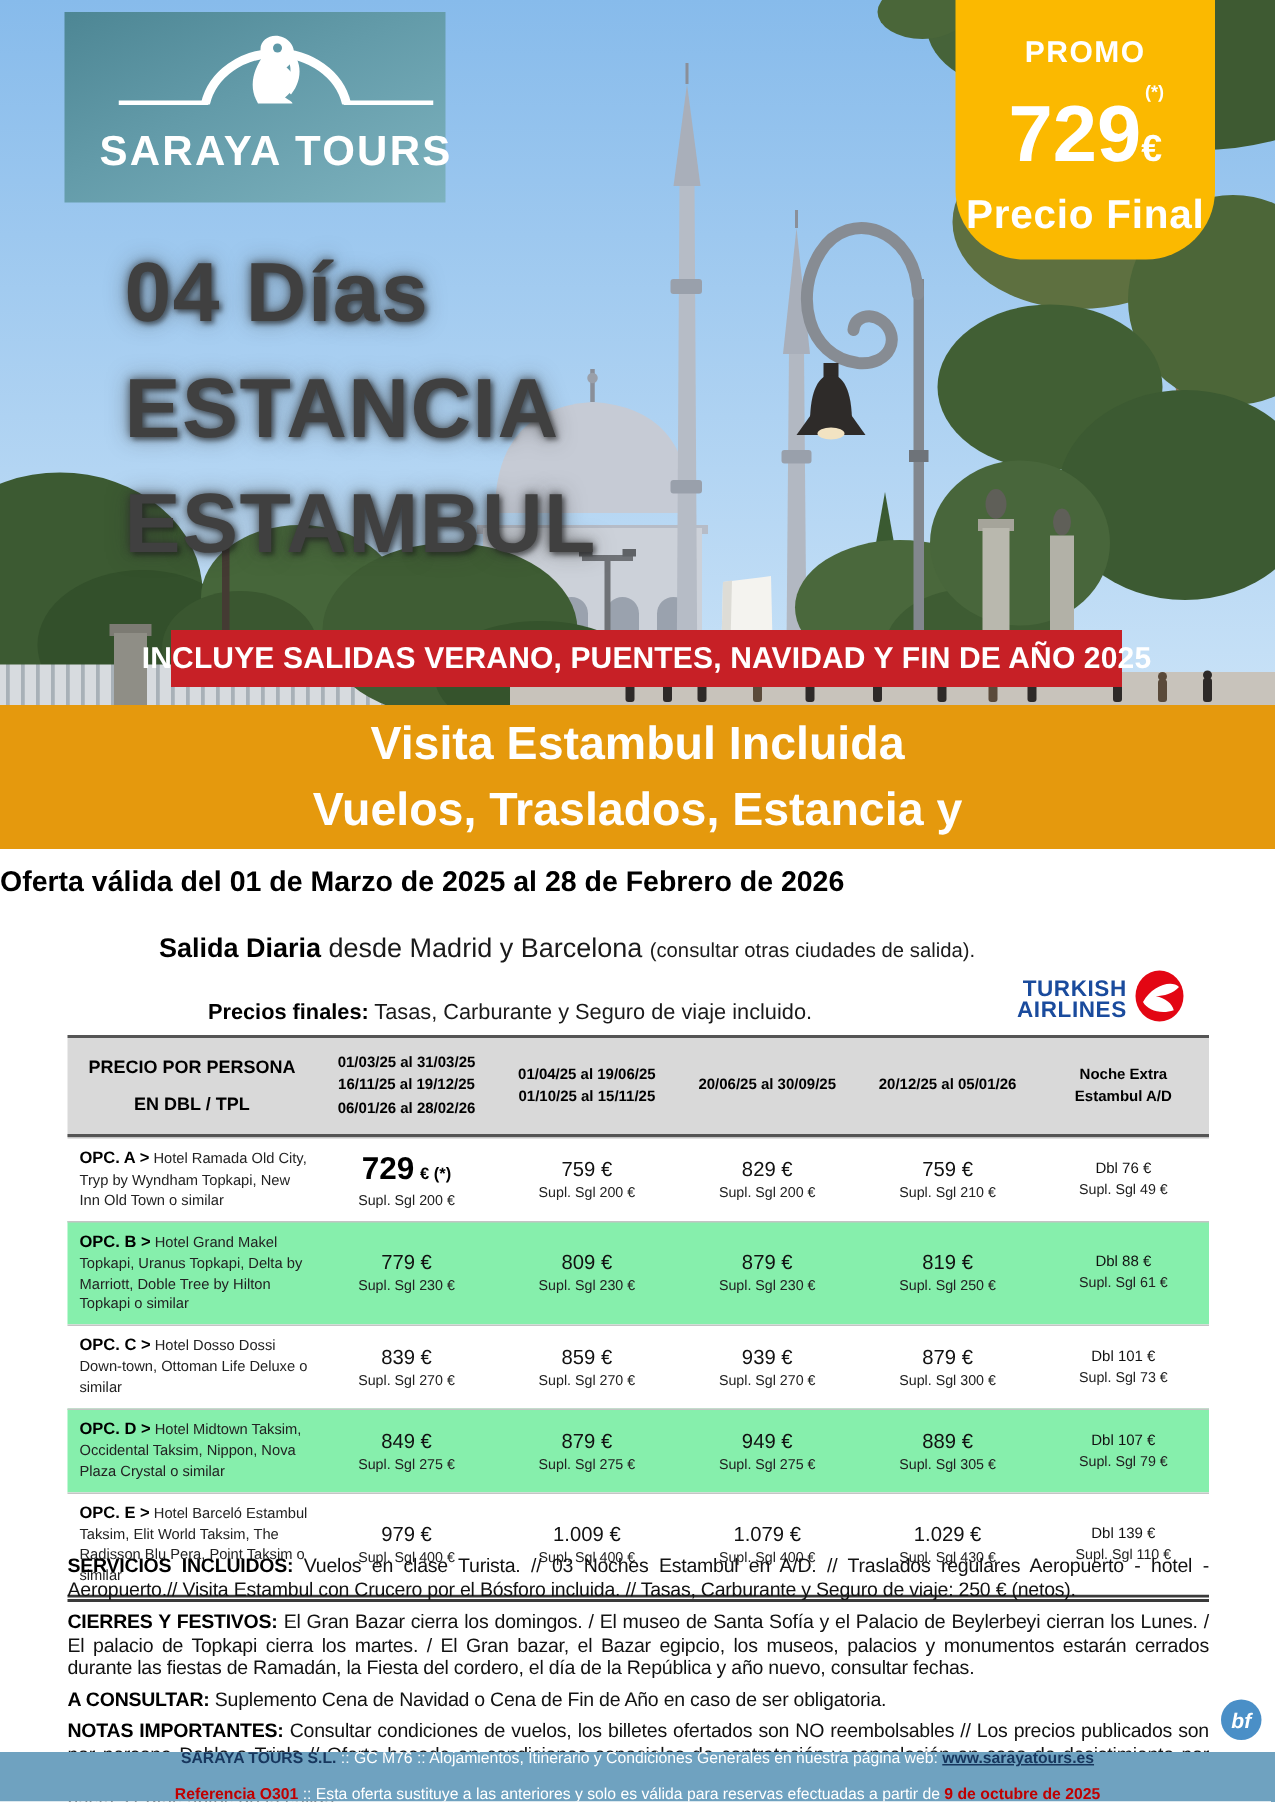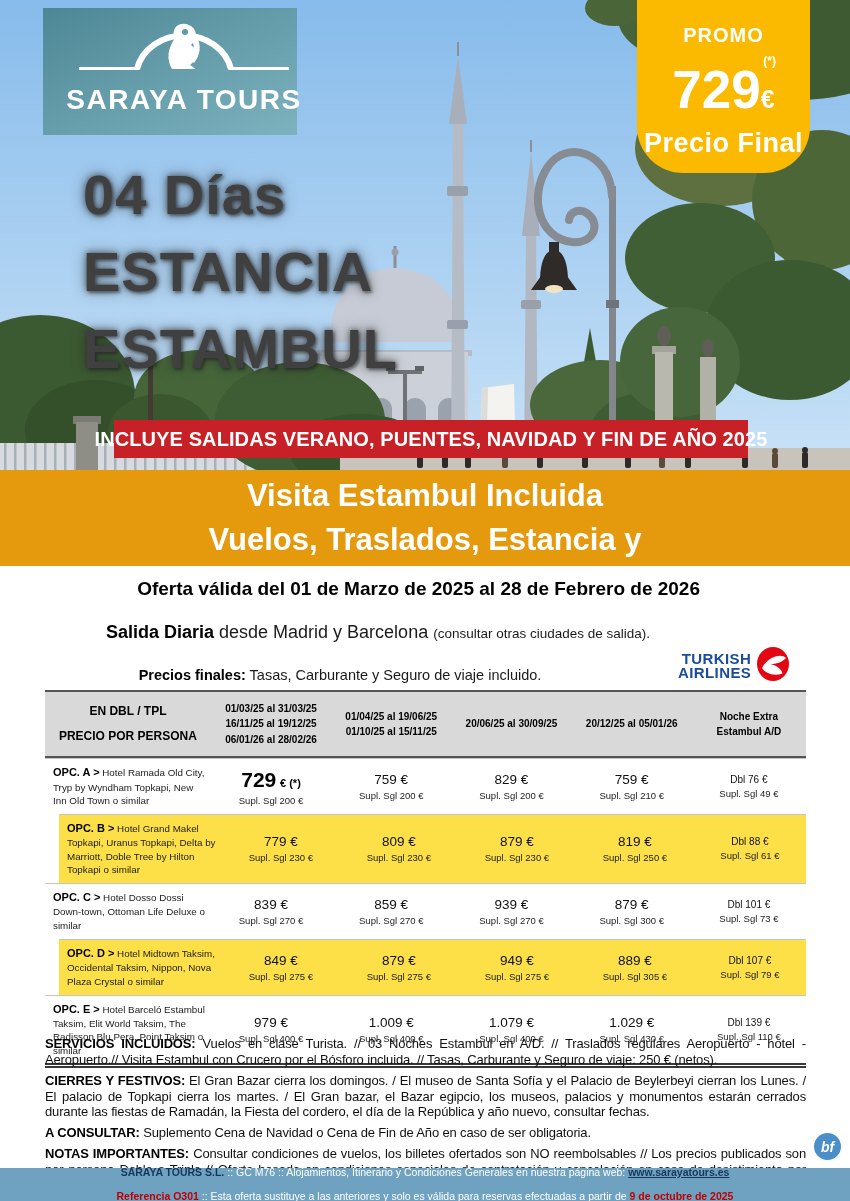--- a/index.html
+++ b/index.html
@@ -33,42 +33,42 @@
 
   
   .red-banner{position:absolute;left:114px;top:420px;width:634px;height:38px;background:#C72026;
     color:#fff;font-weight:bold;font-size:20px;display:flex;align-items:center;justify-content:center;
     white-space:nowrap;letter-spacing:.1px;}
   .orange-banner{position:absolute;left:0;top:470px;width:850px;height:96px;background:#E5990D;
     color:#fff;font-weight:bold;text-align:center;font-size:31px;line-height:44px;
     padding-top:4px;box-sizing:border-box;}
 
   
-  .validity{position:absolute;left:0;top:578px;width:700px;text-align:right;
+  .validity{position:absolute;left:0;top:578px;width:700px;text-align:left;
     font-size:19px;font-weight:bold;color:#000;}
   .departure{position:absolute;left:0;top:622px;width:756px;text-align:center;font-size:18px;color:#1a1a1a;}
   .departure .b{font-weight:bold;color:#000;}
   .departure .note{font-size:13.5px;}
   .finalprices{position:absolute;left:0;top:652px;width:850px;text-align:center;
     font-size:14.5px;color:#1a1a1a;padding-right:170px;box-sizing:border-box;margin-top:15px;}
   .finalprices .b{font-weight:bold;color:#000;}
 
   
   .airline{position:absolute;left:678px;top:646px;display:flex;align-items:center;gap:4px;justify-content:space-between;}
   .airline-text{color:#1A4B9D;font-weight:bold;font-size:15px;line-height:14px;
     text-align:right;letter-spacing:.4px;}
 
   
   .ptable{position:absolute;left:45px;top:690px;width:761px;border-top:2px solid #555;
     border-bottom:5px double #3a3a3a;box-sizing:border-box;}
   .trow{display:flex;align-items:center;}
   .thead{background:#D9D9D9;border-bottom:2px solid #555;min-height:64px;}
   .row{min-height:55px;border-top:1px solid #c4c4c4;background:#fff;}
   .row:first-of-type{border-top:none;}
-  .row.alt{background:#fde047;margin-left:14px;}
+  .row.alt{background:#86efac;}
   .c{box-sizing:border-box;text-align:center;}
   .c0{width:21.8%;}
   .cp{width:15.8%;}
   .ce{width:15%;}
   .hc{font-weight:bold;font-size:10px;line-height:1.55;color:#000;}
   .hc.person{font-size:12px;line-height:2.1;}
   .hotel{text-align:left;padding:6px 5px 6px 8px;font-size:9.8px;line-height:1.38;color:#222;}
   .opc{font-weight:bold;font-size:11px;color:#000;}
   .pm{font-size:13.5px;color:#111;}
   .pm.sm{font-size:10px;}
@@ -295,22 +295,22 @@
       <svg width="36" height="36" viewBox="0 0 36 36" xmlns="http://www.w3.org/2000/svg">
         <ellipse cx="18" cy="18" rx="16" ry="17" fill="#E30613"></ellipse>
         <path d="M7,22 C13,11 26,7 31,12 C27,16.5 21,18 15.5,18 C22,19.5 26.5,23 27.5,27.5 C19,30.5 10,27.5 7,22 Z" fill="#fff"></path>
       </svg>
     </div>
   </div>
 
   <div class="ptable">
     <div class="trow thead">
       <div class="c c0 hc person">
+        <div>PRECIO POR PERSONA</div>
         <div>EN DBL / TPL</div>
-        <div>PRECIO POR PERSONA</div>
       </div>
       <div class="c cp hc">
         <div>01/03/25 al 31/03/25</div>
         <div>16/11/25 al 19/12/25</div>
         <div>06/01/26 al 28/02/26</div>
       </div>
       <div class="c cp hc">
         <div>01/04/25 al 19/06/25</div>
         <div>01/10/25 al 15/11/25</div>
       </div>

